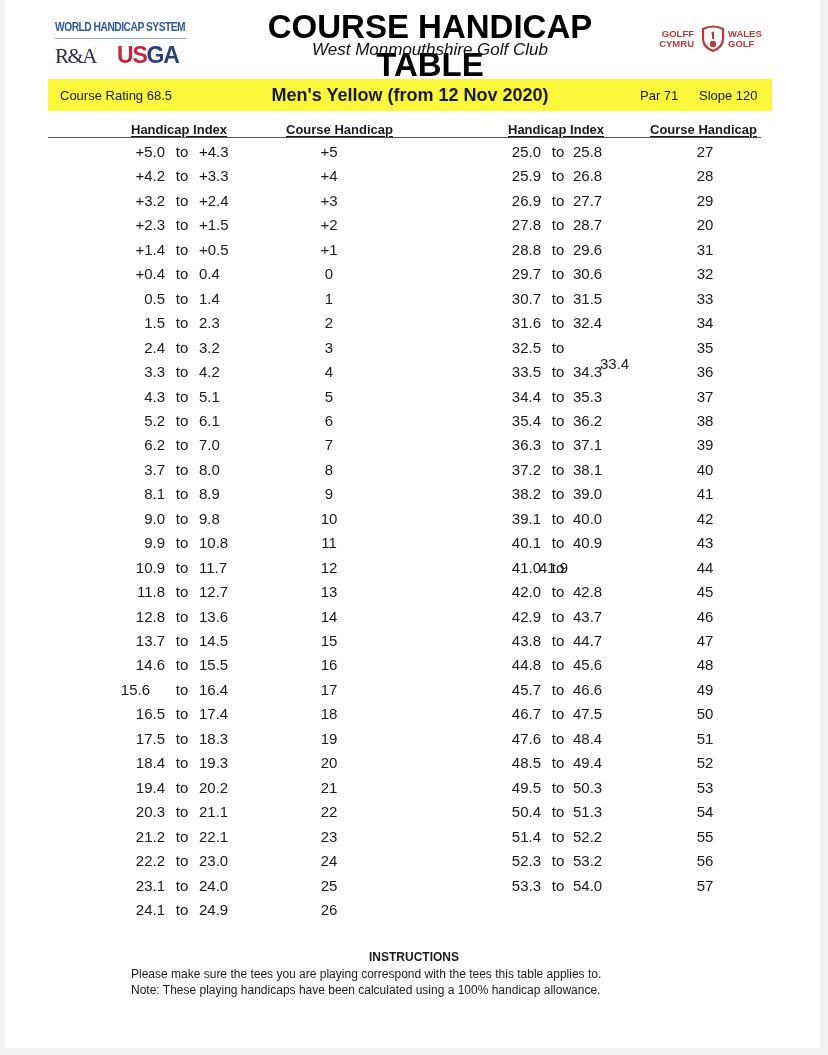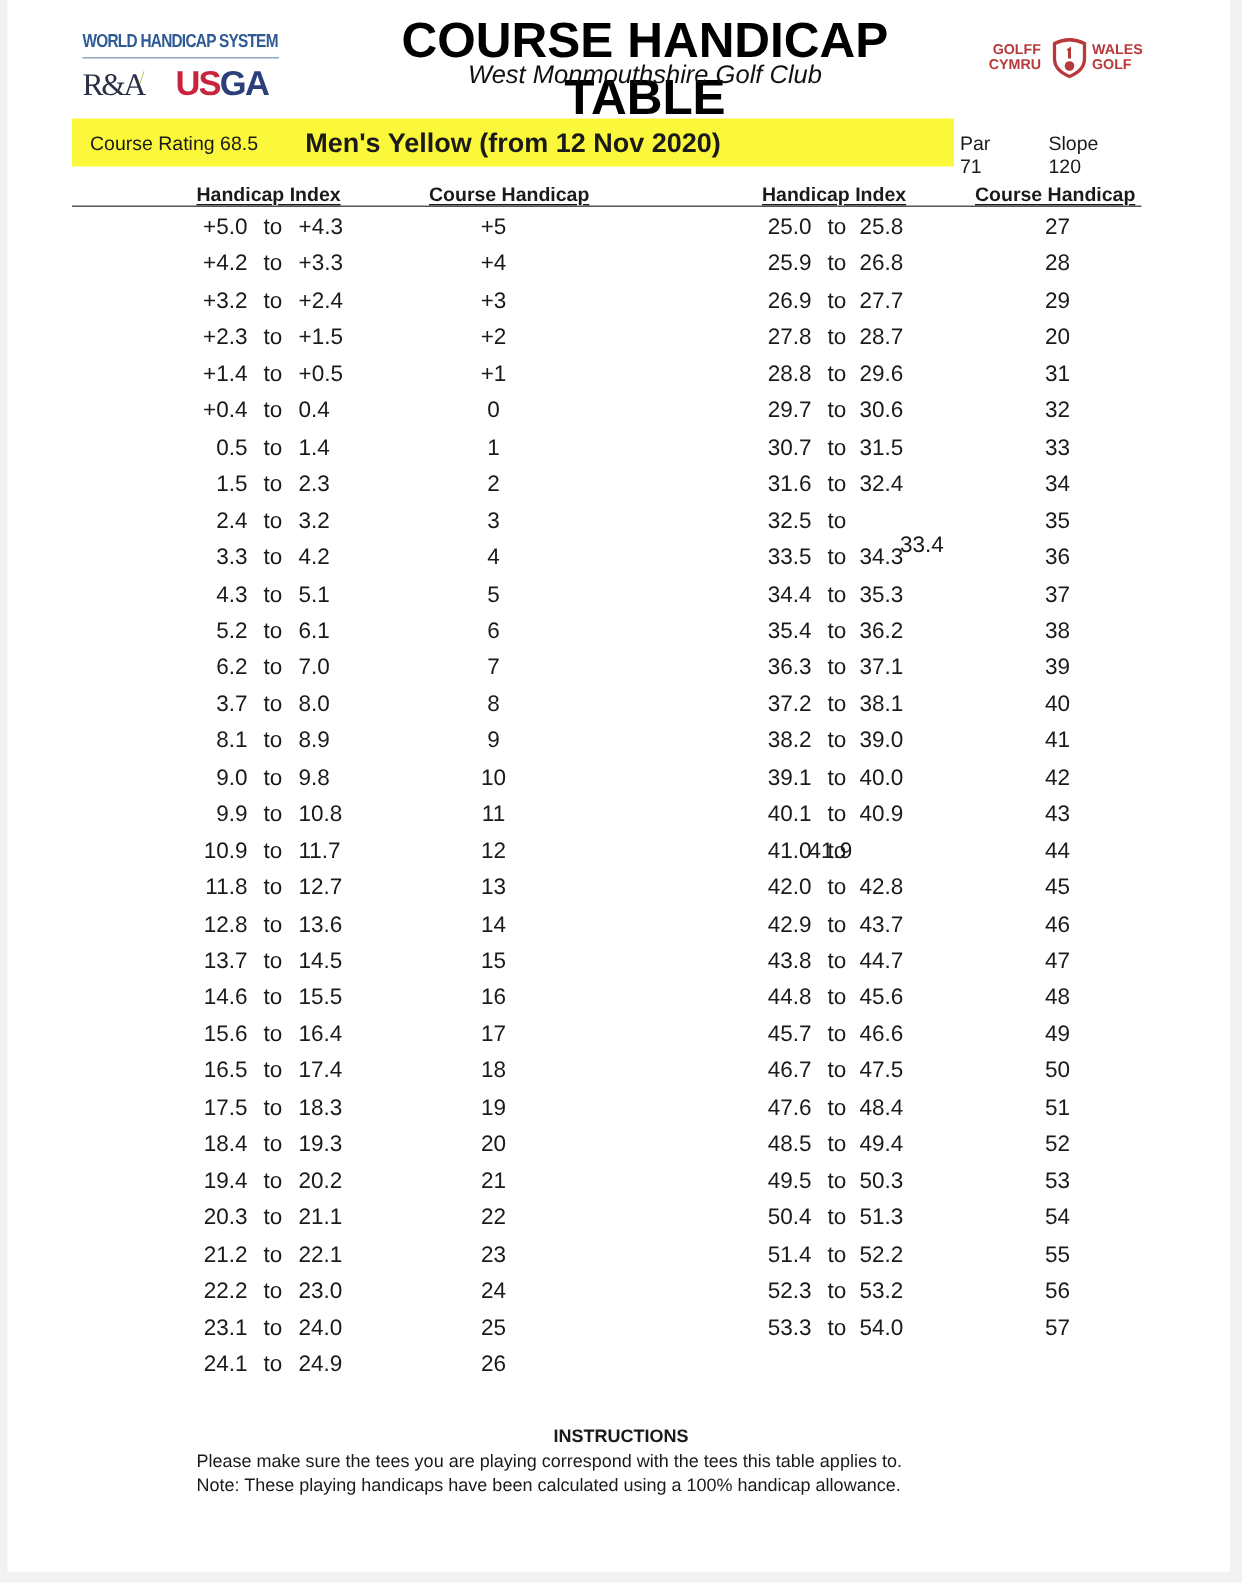--- a/index.html
+++ b/index.html
@@ -42,21 +42,21 @@
     position: absolute; left: 240px; top: 40px; width: 380px; text-align: center;
     font-size: 17px; font-style: italic; color: #111;
   }
   .logo-wales {
     position: absolute; left: 650px; top: 27px; width: 120px; height: 40px; color: #b8393b;
   }
   .logo-wales .l { position: absolute; left: 0; top: 2px; font-weight: bold; font-size: 9.5px; line-height: 10px; text-align: right; width: 44px; }
   .logo-wales .r { position: absolute; left: 78px; top: 2px; font-weight: bold; font-size: 9.5px; line-height: 10px; text-align: left; }
   .logo-wales svg { position: absolute; left: 50px; top: -2px; }
   .band {
-    position: absolute; left: 48px; top: 79px; width: 588px; height: 32px; background: #fbf73a;
+    position: absolute; left: 48px; top: 79px; width: 724px; height: 32px; background: #fbf73a;
   }
   .band .rating { position: absolute; left: 12px; top: 9px; font-size: 13px; }
   .band .tee { position: absolute; left: 0; width: 100%; text-align: center; top: 6px; font-size: 18px; font-weight: bold; }
   .band .par { position: absolute; left: 592px; top: 9px; font-size: 13px; }
   .band .slope { position: absolute; left: 651px; top: 9px; font-size: 13px; }
   .hdr-rule { position: absolute; left: 48px; top: 137px; width: 713px; height: 1px; background: #555; }
   .colhead {
     position: absolute; top: 122px; font-size: 13px; font-weight: bold; text-decoration: underline;
     text-underline-offset: 2px;
   }
@@ -233,21 +233,21 @@
       <span class="upto" style="left: 199px;">14.5</span>
       <span class="ch" style="left: 299px;">15</span>
     </div>
     <div class="row" style="top: 656.45px; left: 0px;">
       <span class="from" style="left: 105px;">14.6</span>
       <span class="to" style="left: 170px;">to</span>
       <span class="upto" style="left: 199px;">15.5</span>
       <span class="ch" style="left: 299px;">16</span>
     </div>
     <div class="row" style="top: 680.9px; left: 0px;">
-      <span class="from" style="left: 105px;">15.6</span>
+      <span class="from" style="left: 90px;">15.6</span>
       <span class="to" style="left: 170px;">to</span>
       <span class="upto" style="left: 199px;">16.4</span>
       <span class="ch" style="left: 299px;">17</span>
     </div>
     <div class="row" style="top: 705.35px; left: 0px;">
       <span class="from" style="left: 105px;">16.5</span>
       <span class="to" style="left: 170px;">to</span>
       <span class="upto" style="left: 199px;">17.4</span>
       <span class="ch" style="left: 299px;">18</span>
     </div>

